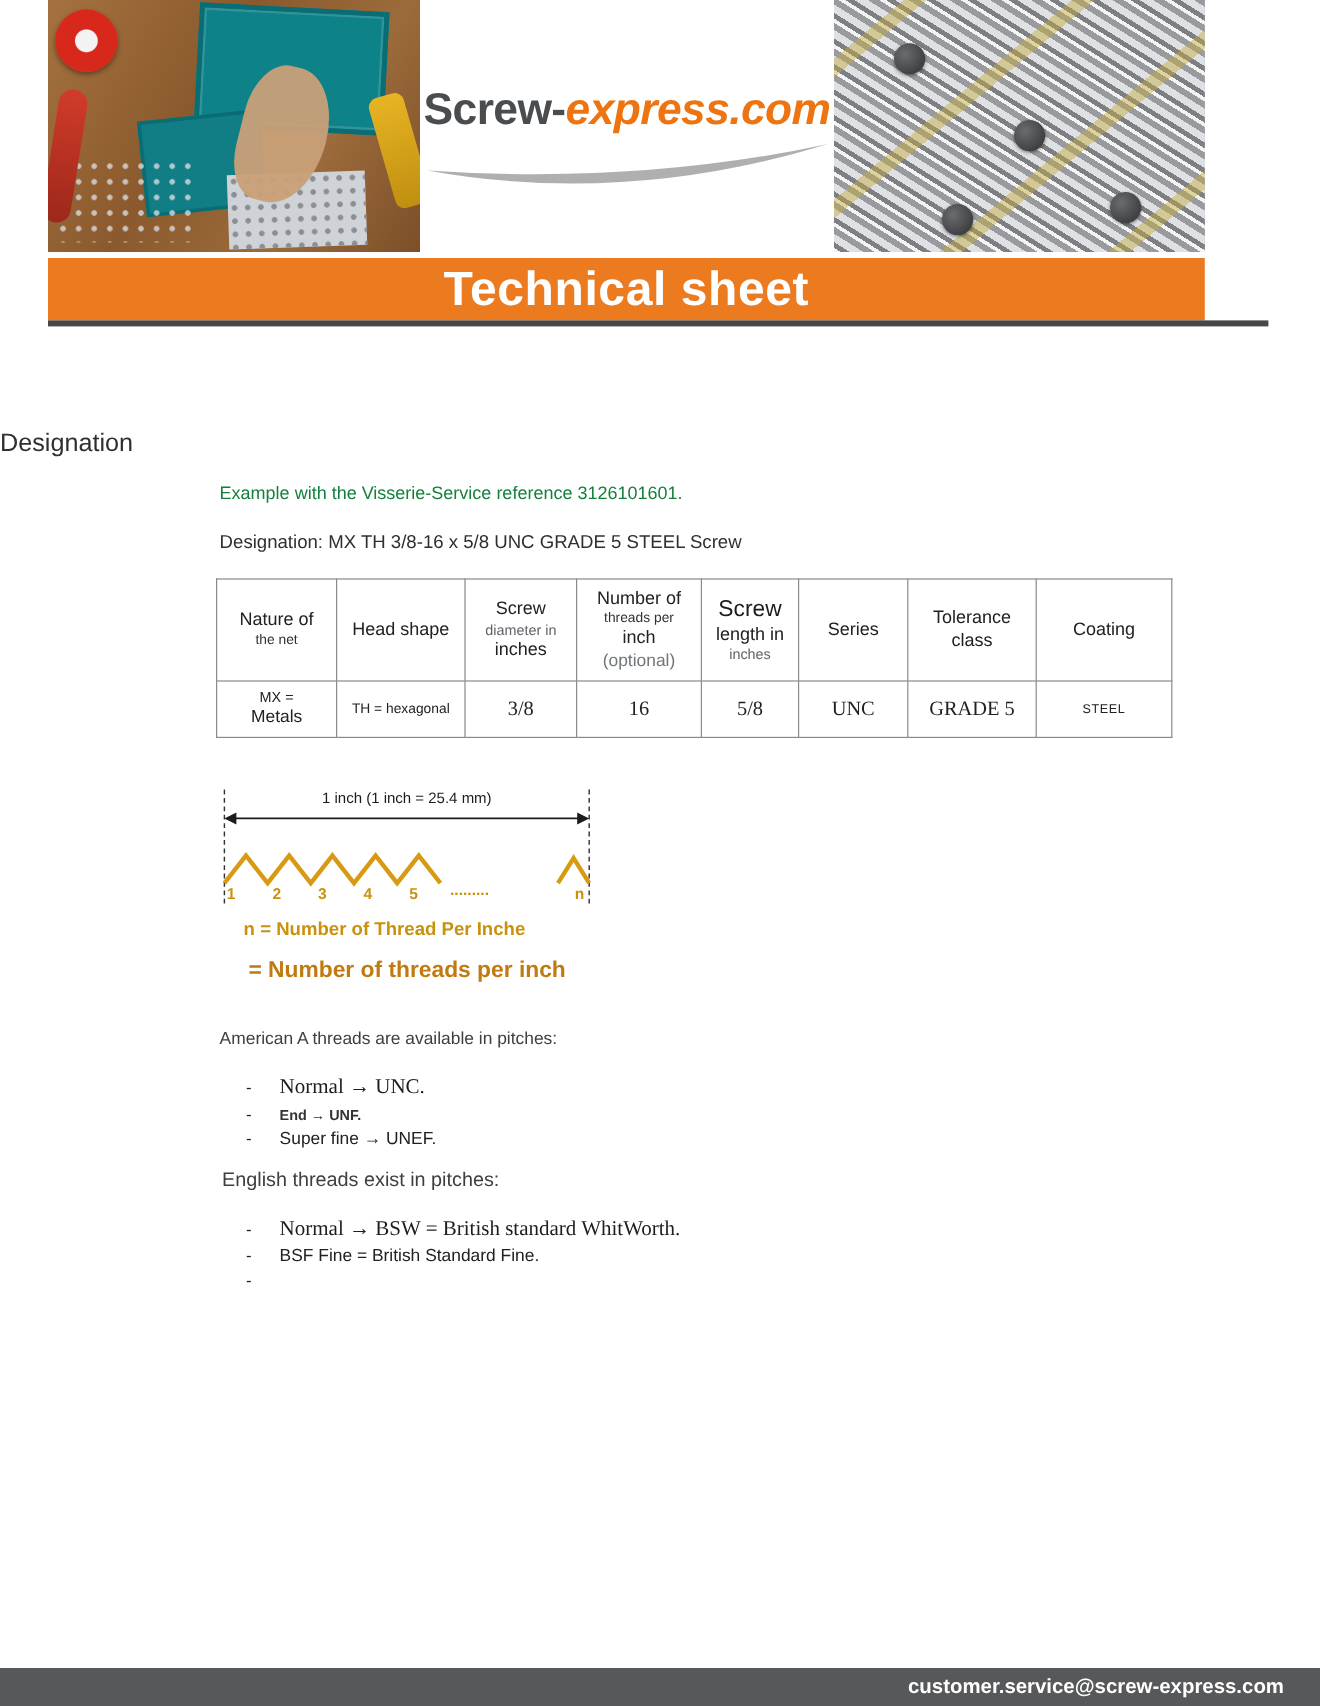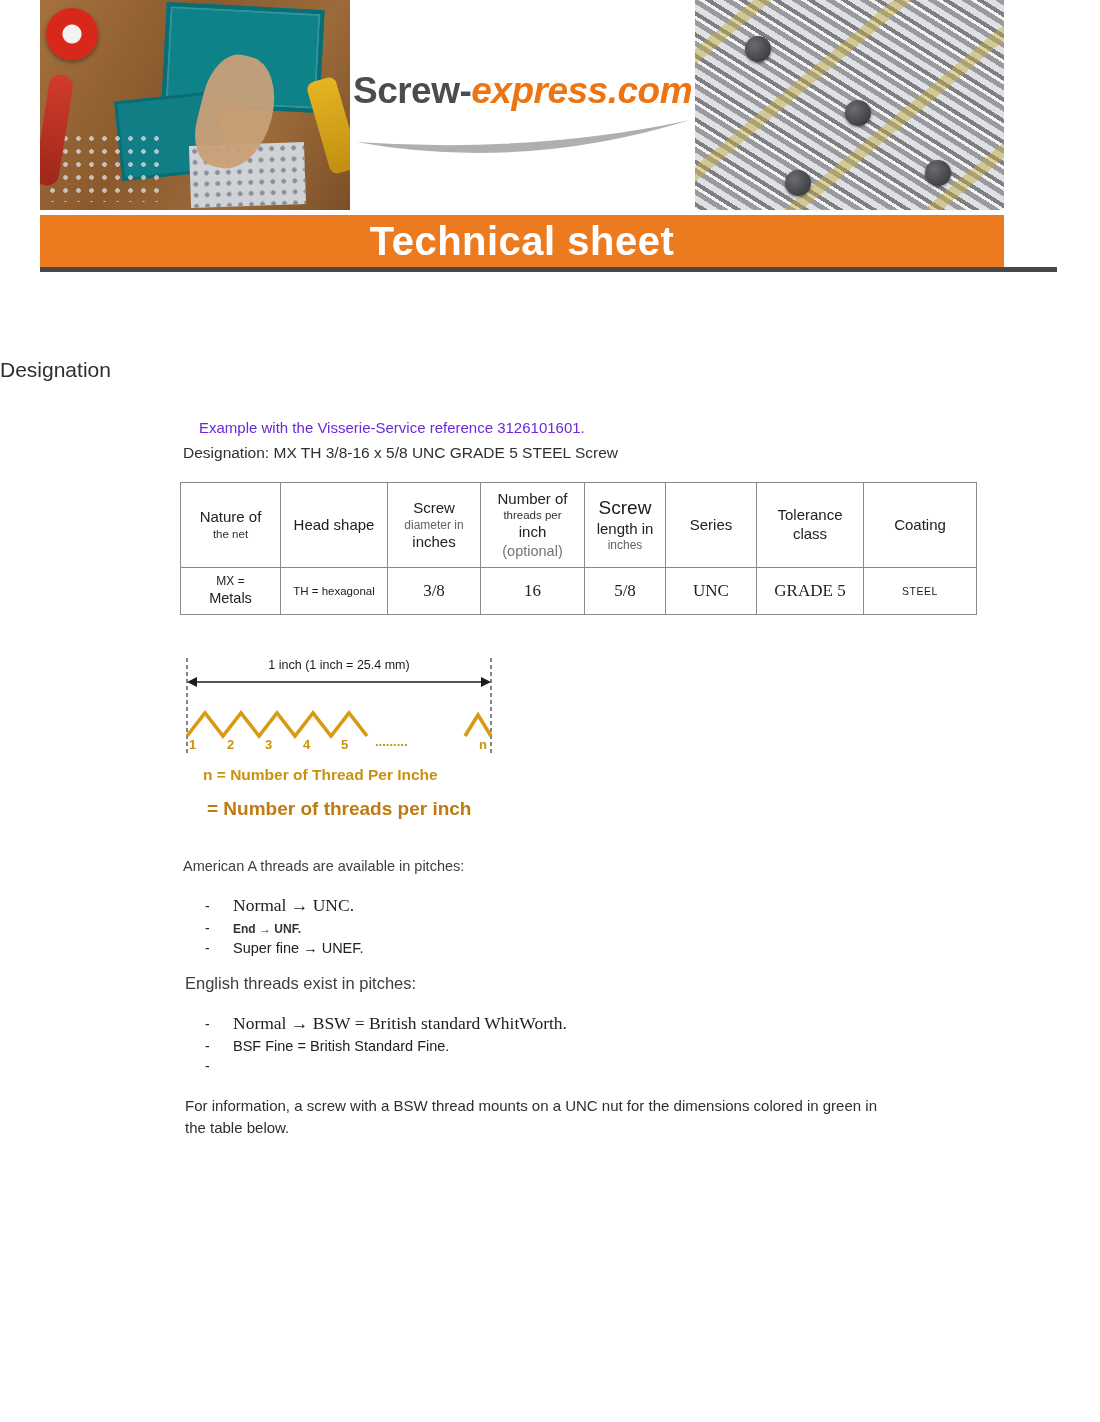--- a/index.html
+++ b/index.html
@@ -47,21 +47,21 @@
   .banner {
     position:absolute; top:215px; left:40px; width:964px; height:52px;
     background:var(--accent-orange, #EC7A1F);
     display:flex; align-items:center; justify-content:center;
   }
   .banner-title { color:#ffffff; font-size:40px; font-weight:bold; letter-spacing:0.5px; }
   .banner-shadow { position:absolute; top:267px; left:40px; width:1017px; height:5px; background:var(--banner-shadow, #474747); }
 
   
   .section-title { position:absolute; top:358px; left:0; width:1100px; text-align:left; font-size:21px; font-weight:normal; color:#2d2f31; margin:0; }
-  .example-text { position:absolute; top:403px; left:183px; font-size:15px; color:#6d28d9; margin:16px; }
+  .example-text { position:absolute; top:403px; left:183px; font-size:15px; color:#15803d; margin:0; }
   .designation-line { position:absolute; top:444px; left:183px; font-size:15.5px; color:#2d2f31; margin:0; }
 
   .spec-table { position:absolute; top:482px; left:180px; border-collapse:collapse; table-layout:fixed; }
   .spec-table th, .spec-table td { border:1px solid #8a8a8a; text-align:center; vertical-align:middle; padding:2px 3px; background:#fff; }
   .spec-table th { height:80px; font-weight:normal; }
   .spec-table td { height:42px; }
   .c0{width:93px;} .c1{width:100px;margin-top:20px;} .c2{width:86px;} .c3{width:97px;} .c4{width:74px;} .c5{width:84px;} .c6{width:100px;} .c7{width:106px;}
   .th-line { display:block; font-size:15px; color:#202124; line-height:1.25; }
   .th-big { display:block; font-size:19px; color:#1b1c1d; line-height:1.2; }
   .th-sub { display:block; font-size:12px; color:#5f6368; line-height:1.25; }
@@ -240,16 +240,18 @@
     <li class="pitch-item">
       <span class="dash">-</span>
       <span class="item-sans">BSF Fine = British Standard Fine.</span>
     </li>
     <li class="pitch-item">
       <span class="dash">-</span>
       <span class="item-sans"></span>
     </li>
   </ul>
 
-  <p class="note-text">For information, a screw with a BSW thread mounts on a UNC nut for the dimensions colored in green in the table below.</p>
-
+
+  <footer class="footer">
+    <span class="footer-email">customer.service@screw-express.com</span>
+  </footer>
 
 </div>
 
 </body></html>

